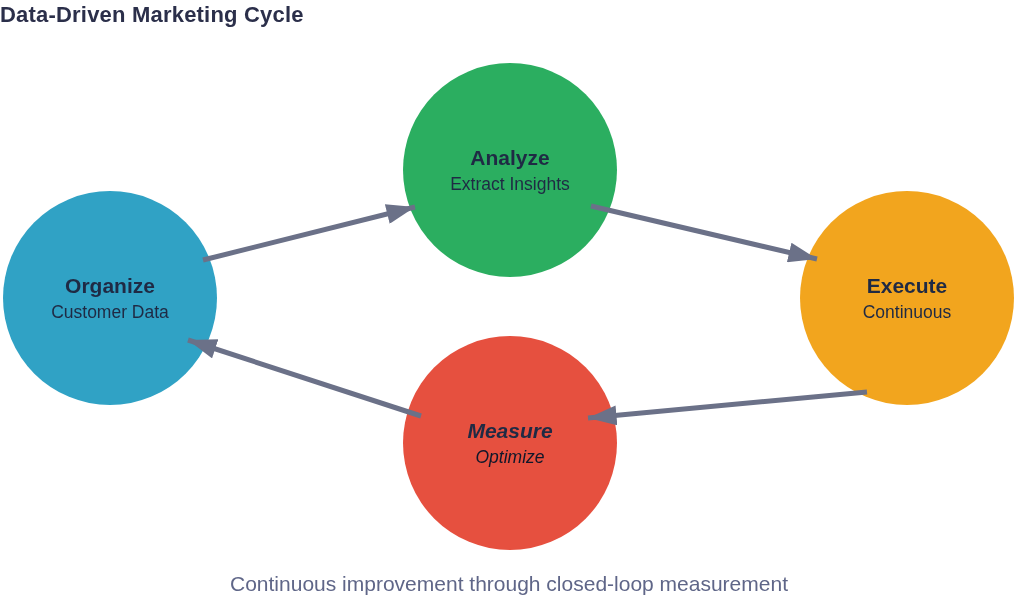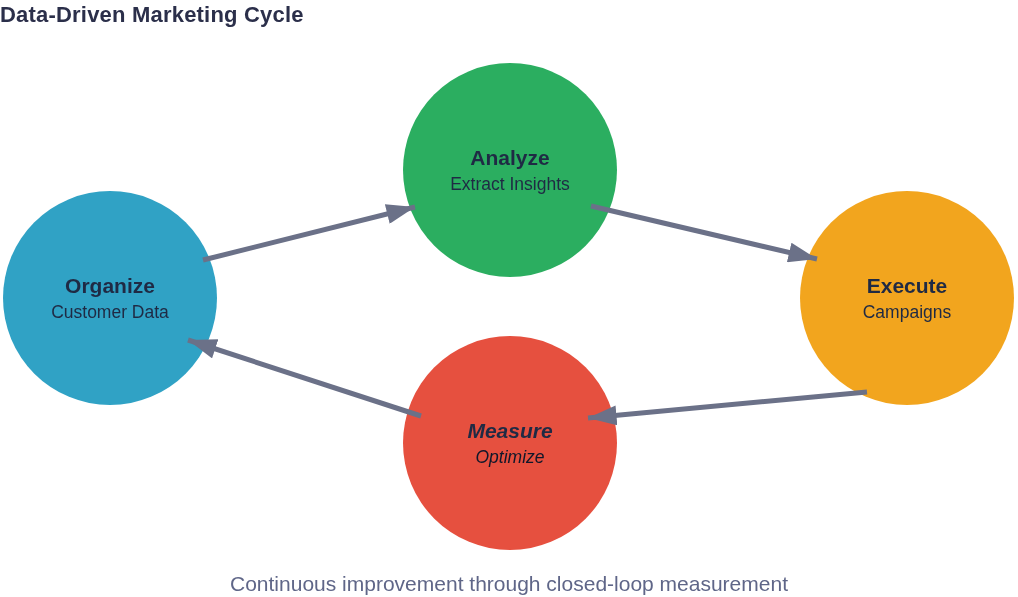--- a/index.html
+++ b/index.html
@@ -82,21 +82,21 @@
     <div class="node-sublabel" style="color: rgb(31, 42, 68);">Customer Data</div>
   </div>
 
   <div class="node node-analyze" style="background-color: rgb(43, 174, 96); align-items: center;">
     <div class="node-label" style="color: rgb(31, 42, 68);">Analyze</div>
     <div class="node-sublabel" style="color: rgb(31, 42, 68);">Extract Insights</div>
   </div>
 
   <div class="node node-execute" style="background-color: rgb(242, 165, 30);">
     <div class="node-label" style="color: rgb(31, 42, 68);">Execute</div>
-    <div class="node-sublabel" style="color: rgb(31, 42, 68);">Campaigns</div>
+    <div class="node-sublabel" style="color: rgb(31, 42, 68);">Continuous</div>
   </div>
 
   <div class="node node-measure" style="background-color: rgb(230, 80, 63);">
     <div class="node-label" style="color: rgb(31, 42, 68);">Measure</div>
     <div class="node-sublabel" style="color: #0f172a;">Optimize</div>
   </div>
 
   <svg class="arrows" viewBox="0 0 1018 597" xmlns="http://www.w3.org/2000/svg">
     <defs>
       <marker id="arrowhead" viewBox="0 0 10 7" refX="10" refY="3.5" markerUnits="userSpaceOnUse" markerWidth="29" markerHeight="20" orient="auto">

